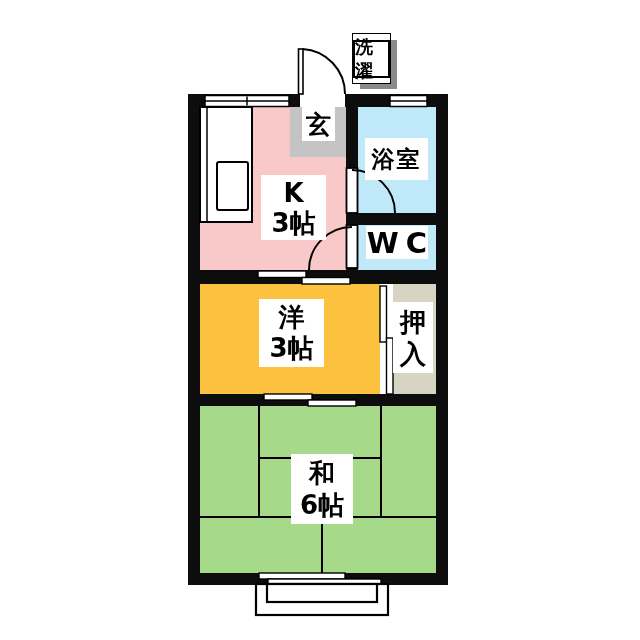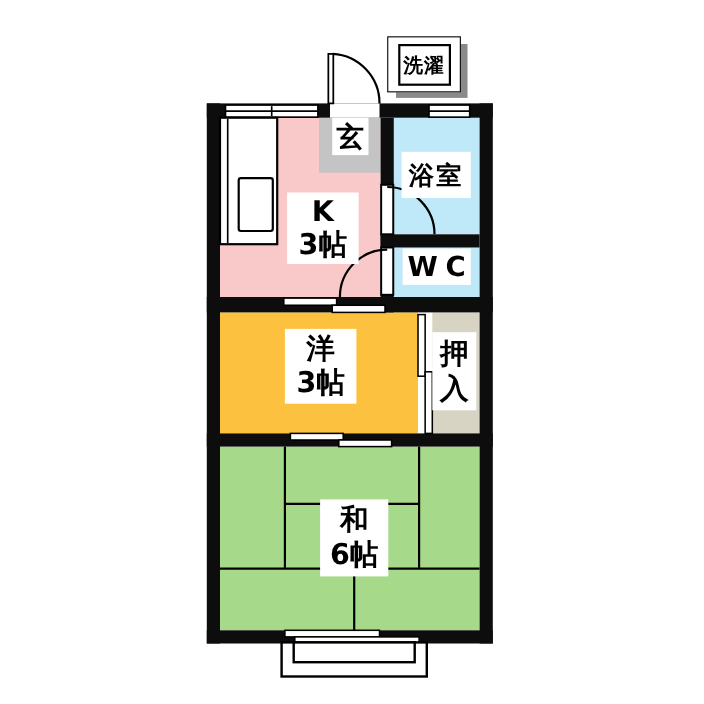--- a/index.html
+++ b/index.html
@@ -12,34 +12,34 @@
   .svg-layer{position:absolute;left:0;top:0;pointer-events:none;}
   .label{
     position:absolute;background:#ffffff;display:flex;flex-direction:column;
     align-items:center;justify-content:center;text-align:center;
     font-weight:bold;color:#000;
   }
   .label span{display:block;}
   .lbl-genkan{left:302px;top:107px;width:33px;height:34px;font-size:25px;}
   .lbl-kitchen{left:261px;top:175px;width:65px;height:65px;font-size:26px;line-height:30px;}
   .lbl-bath{left:365px;top:138px;width:63px;height:42px;font-size:23px;letter-spacing:2px;}
-  .lbl-wc{left:366px;top:226px;width:62px;height:33px;font-size:25px;letter-spacing:7px;text-indent:7px;font-weight:600;}
+  .lbl-wc{left:366px;top:226px;width:62px;height:33px;font-size:29px;letter-spacing:7px;text-indent:7px;font-weight:600;}
   .lbl-west{left:259px;top:299px;width:65px;height:68px;font-size:26px;line-height:31px;}
   .lbl-closet{left:393px;top:302px;width:40px;height:71px;font-size:26px;line-height:32px;}
   .lbl-japanese{left:291px;top:454px;width:62px;height:70px;font-size:26px;line-height:32px;}
   
   .rm-kitchen{background:#f9c9ca;}
   .rm-bath,.rm-wc{background:#bfe8f9;}
   .rm-west{background:#fcc23f;}
   .rm-japanese{background:#a6da8a;}
   .rm-closet{background:#d8d4c4;}
   .rm-genkan{background:#c4c4c4;}
   
   .washer{
-    position:absolute;left:352px;top:33px;width:67px;height:51px;background:#fff;
+    position:absolute;left:352px;top:33px;width:39px;height:51px;background:#fff;
     border:1.5px solid #000;box-shadow:7px 6px 0 -1px #8a8a8a;
     display:flex;align-items:center;justify-content:center;box-sizing:border-box;
   }
   .washer-inner{
     width:48px;height:38px;border:2.5px solid #000;display:flex;align-items:center;
     justify-content:center;font-size:18px;font-weight:600;letter-spacing:1px;box-sizing:border-box;
   }
 </style>
 </head>
 <body>

